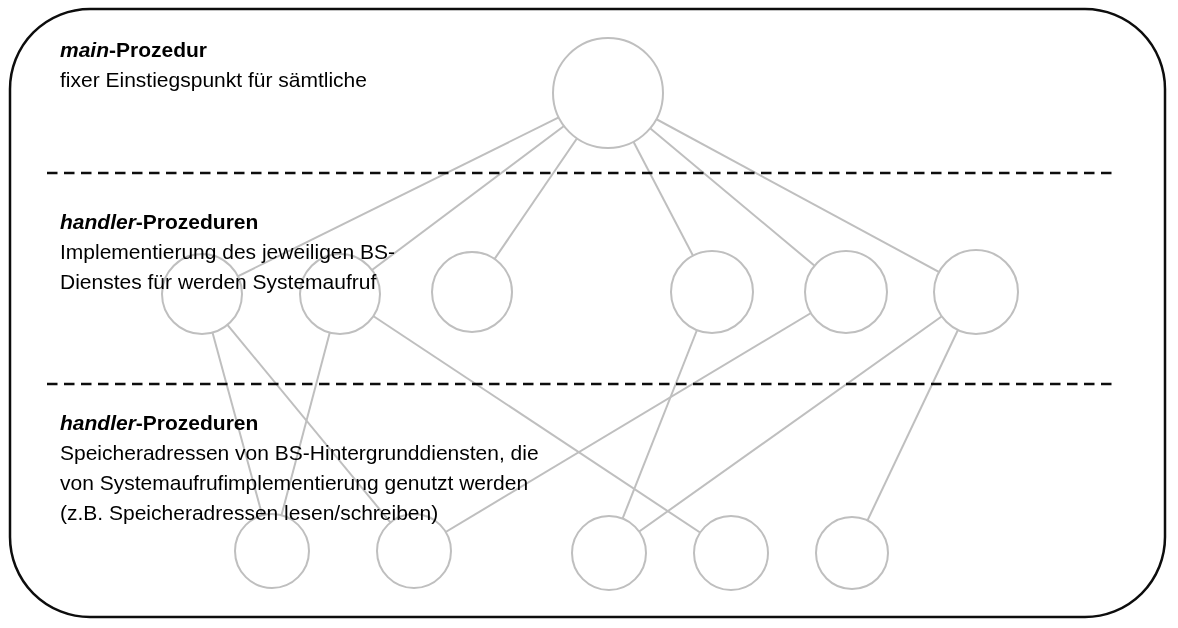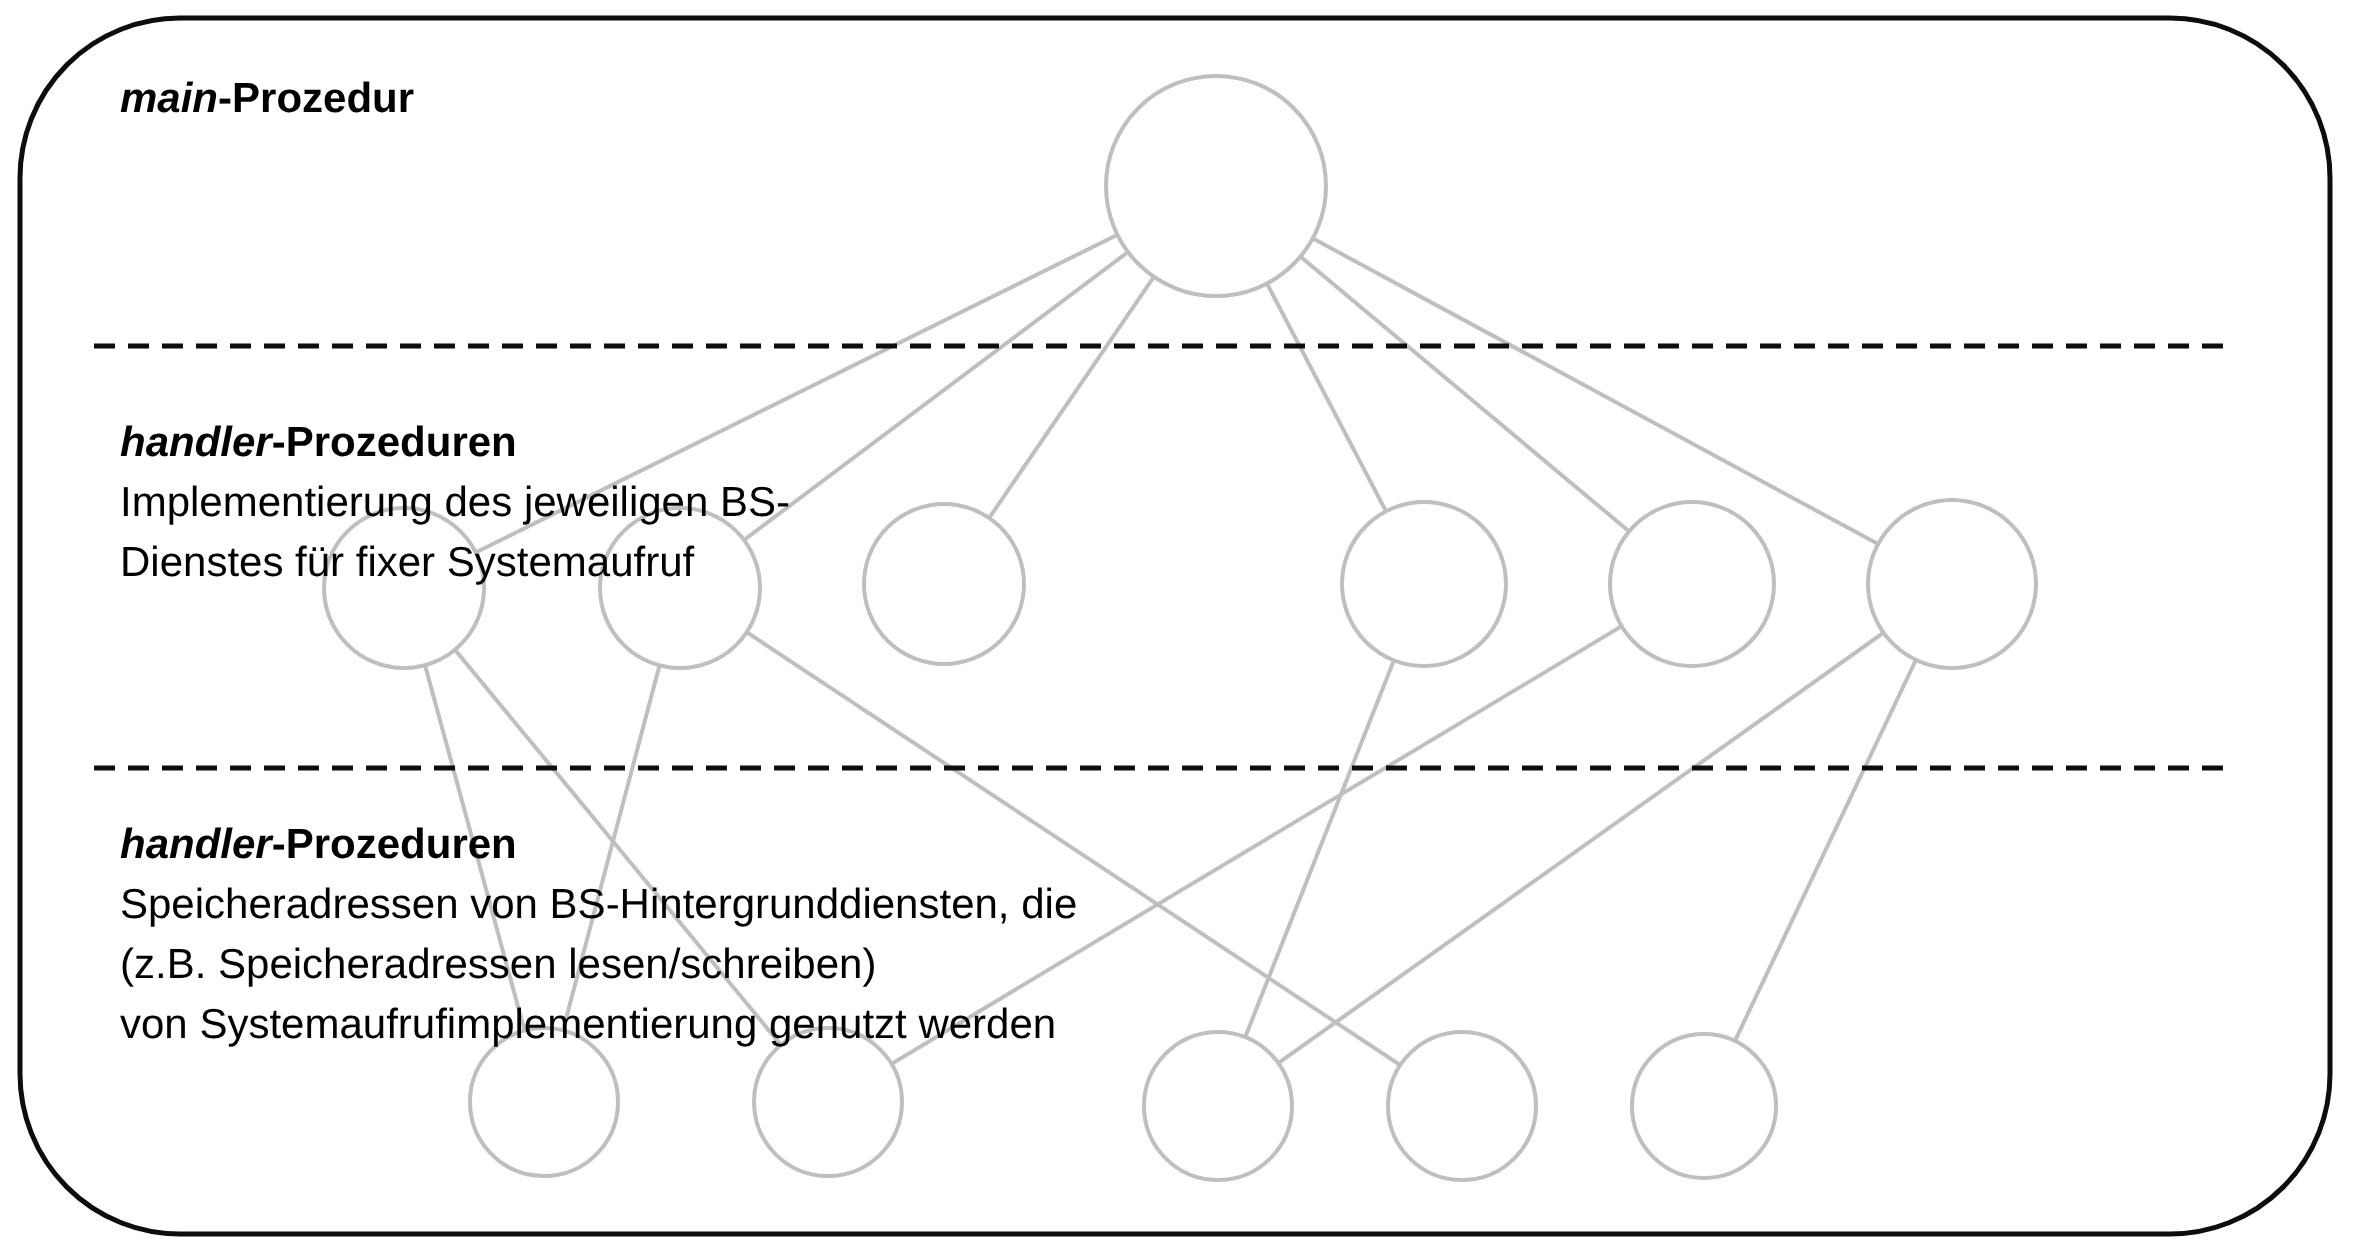--- a/index.html
+++ b/index.html
@@ -73,28 +73,29 @@
       <circle cx="976" cy="292" r="42" fill="#ffffff" stroke="#bfbfbf" stroke-width="2"></circle>
       <circle cx="272" cy="551" r="37" fill="#ffffff" stroke="#bfbfbf" stroke-width="2"></circle>
       <circle cx="414" cy="551" r="37" fill="#ffffff" stroke="#bfbfbf" stroke-width="2"></circle>
       <circle cx="609" cy="553" r="37" fill="#ffffff" stroke="#bfbfbf" stroke-width="2"></circle>
       <circle cx="731" cy="553" r="37" fill="#ffffff" stroke="#bfbfbf" stroke-width="2"></circle>
       <circle cx="852" cy="553" r="36" fill="#ffffff" stroke="#bfbfbf" stroke-width="2"></circle>
     </svg>
 
   <div class="section" id="section-main">
     <div class="title"><span class="ti">main</span><span>-Prozedur</span></div>
+    <div class="line">fixer Einstiegspunkt für sämtliche</div>
   </div>
 
   <div class="section" id="section-handler">
     <div class="title"><span class="ti">handler</span><span>-Prozeduren</span></div>
     <div class="line">Implementierung des jeweiligen BS-</div>
-    <div class="line">Dienstes für fixer Systemaufruf</div>
+    <div class="line">Dienstes für werden Systemaufruf</div>
   </div>
 
   <div class="section" id="section-utility">
     <div class="title"><span class="ti">handler</span><span>-Prozeduren</span></div>
     <div class="line">Speicheradressen von BS-Hintergrunddiensten, die</div>
+    <div class="line">von Systemaufrufimplementierung genutzt werden</div>
     <div class="line">(z.B. Speicheradressen lesen/schreiben)</div>
-    <div class="line">von Systemaufrufimplementierung genutzt werden</div>
   </div>
 
 </div>
 
 </body></html>

